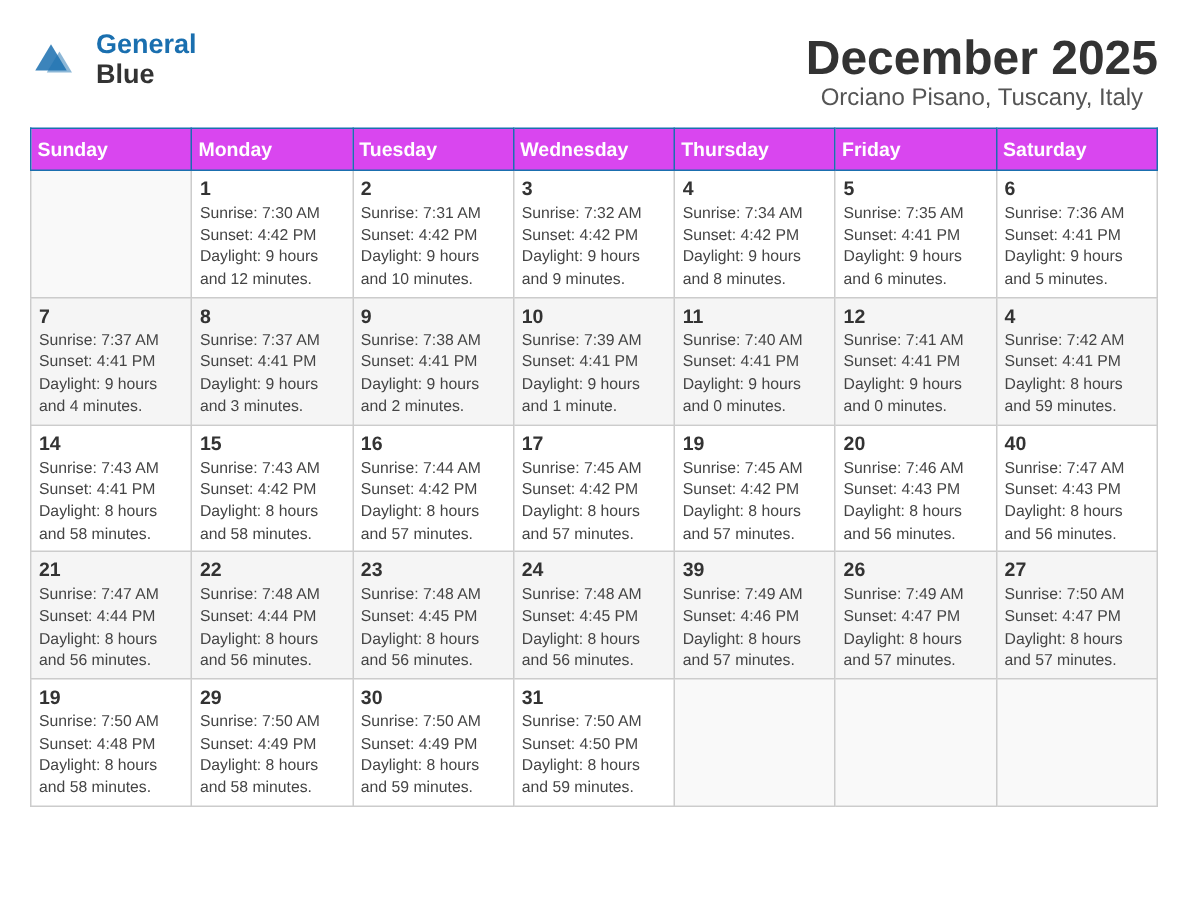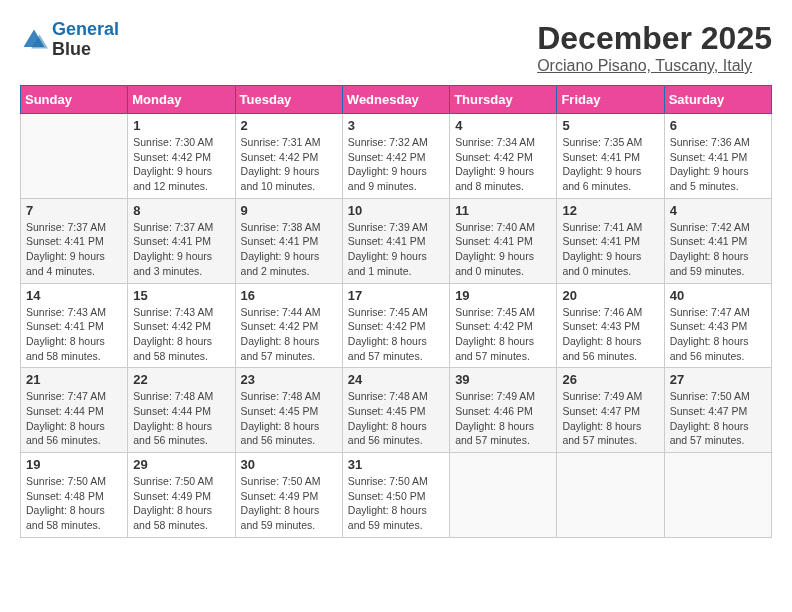--- a/index.html
+++ b/index.html
@@ -12,55 +12,54 @@
     }
     .header-area {
       display: flex;
       justify-content: space-between;
       align-items: flex-start;
       margin-bottom: 10px;
     }
     .logo {
       display: flex;
       align-items: center;
-      gap: 4px;
+      gap: 16px;
     }
     .logo-text {
       font-size: 18px;
       font-weight: bold;
       color: #333;
       line-height: 1.1;
     }
     .logo-text span {
       color: #1a6faf;
     }
     .logo-icon {
       width: 28px;
       height: 28px;
     }
     .title-area {
-      text-align: left;
+      text-align: center;
     }
     .month-title {
       font-size: 32px;
       font-weight: bold;
       color: #333;
     }
     .location-title {
       font-size: 16px;
       color: #555;
-      text-decoration: underline;
     }
     table {
       width: 100%;
       border-collapse: collapse;
       font-size: 11px;
     }
     thead th {
-      background-color: #ec4899;
+      background-color: #d946ef;
       color: #fff;
       padding: 6px 4px;
       text-align: left;
       font-size: 13px;
       font-weight: bold;
       border: 1px solid #1a6faf;
     }
     tbody td {
       border: 1px solid #ccc;
       vertical-align: top;

